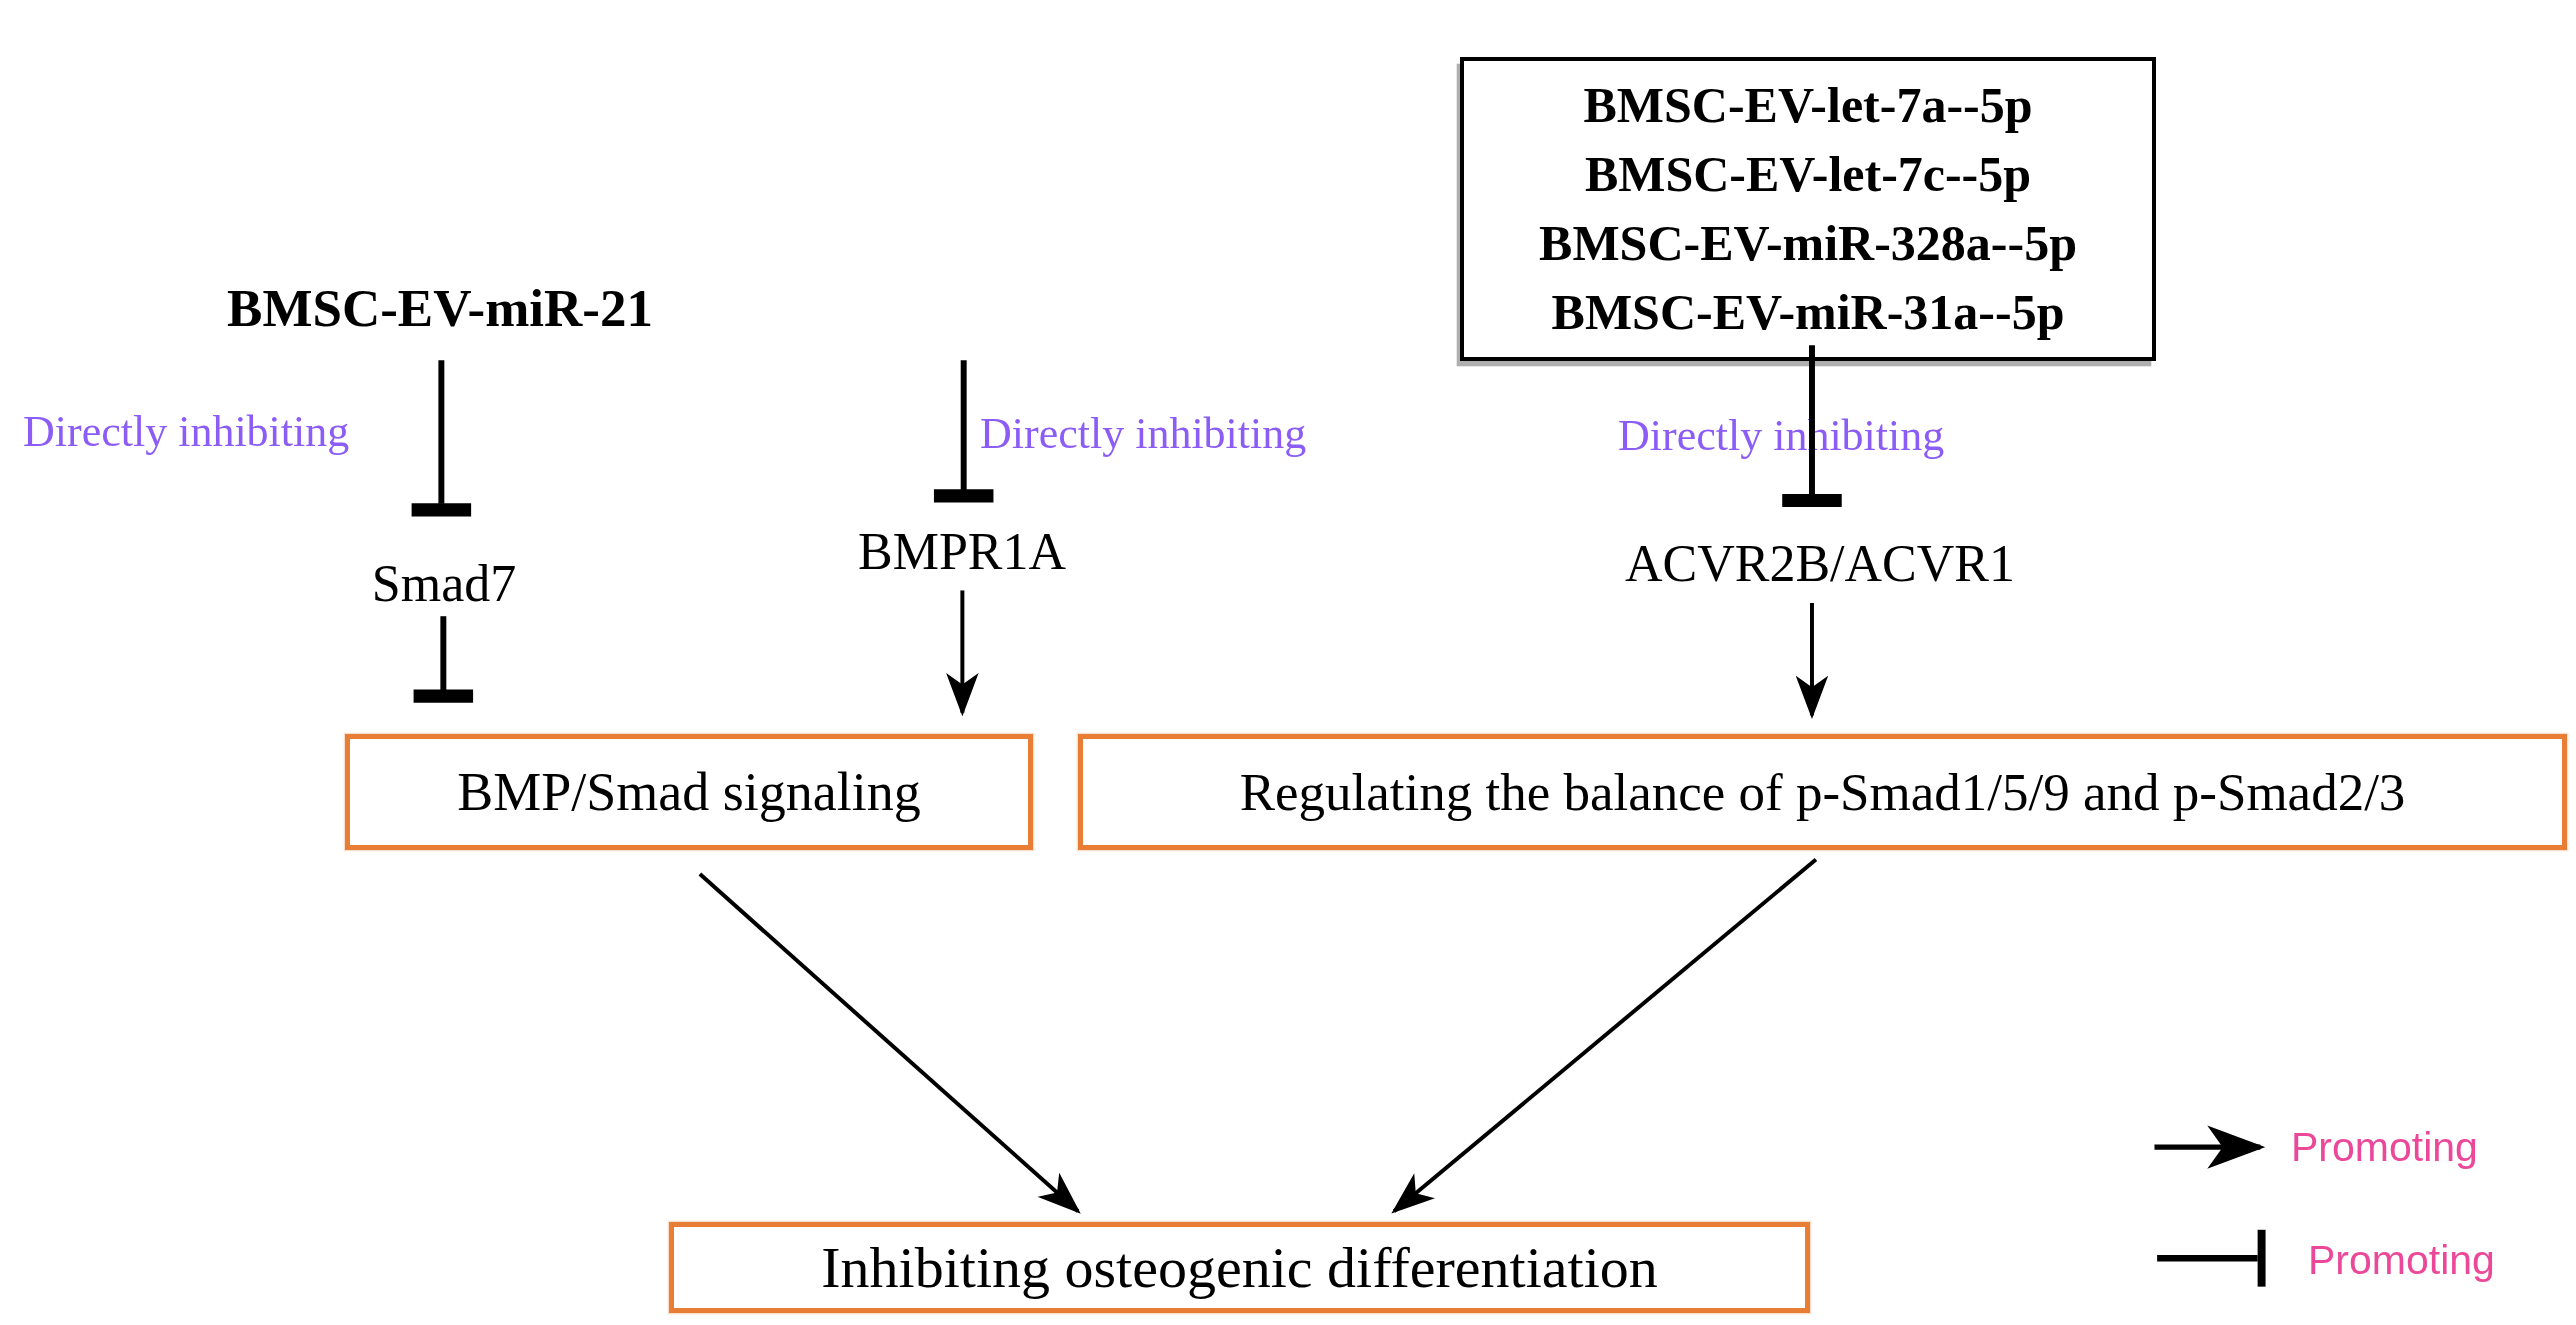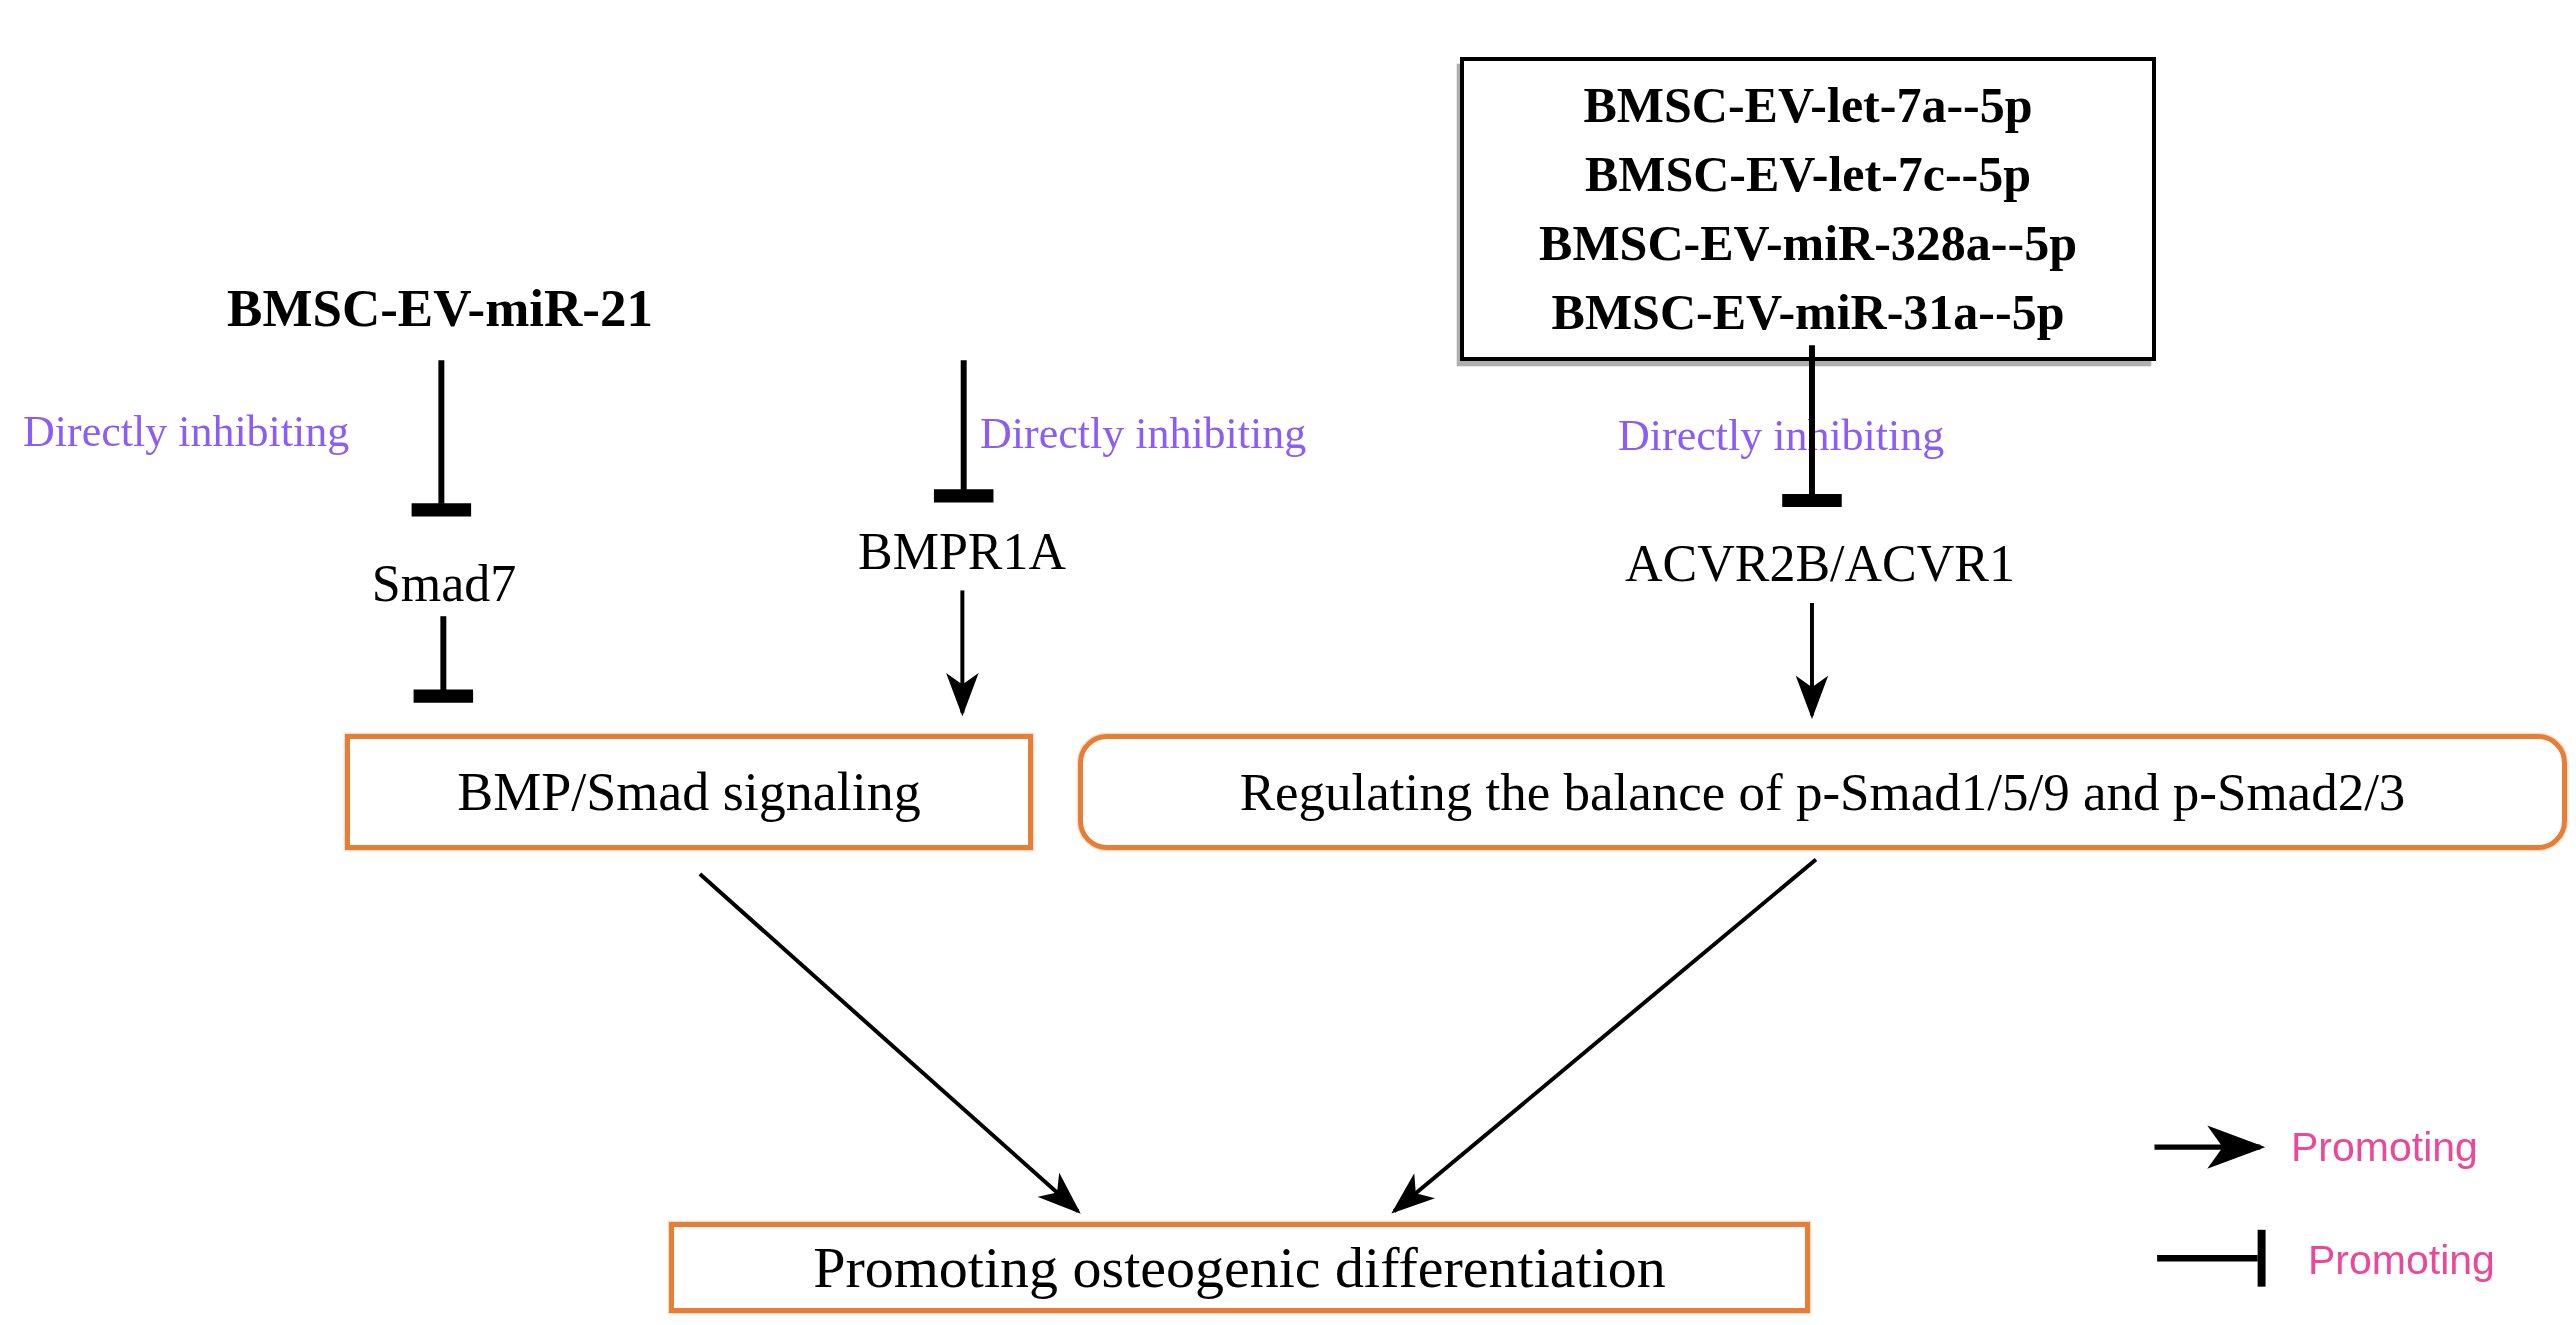--- a/index.html
+++ b/index.html
@@ -41,21 +41,21 @@
     font-weight:700;font-size:50px;line-height:69px;white-space:nowrap;
   }
   .orange-box{
     border:5.3px solid var(--accent,#E87E35);
     box-sizing:border-box;
     background:#fff;
     display:flex;justify-content:center;align-items:center;
     box-shadow:0 0 0 1.3px rgba(232,126,53,0.25);
   }
   #box-bmp-smad{left:345px;top:734px;width:688px;height:116px;}
-  #box-regulating{left:1078px;top:734px;width:1489px;height:116px;border-radius:29px;}
+  #box-regulating{left:1078px;top:734px;width:1489px;height:116px;}
   #box-outcome{left:669px;top:1222px;width:1141px;height:91px;}
   .orange-box .label{
     font-size:54px;white-space:nowrap;color:#000;
   }
   #box-outcome .label{font-size:58px;}
   #box-regulating .label{font-size:53px;}
   .legend-label{
     font-family:"Liberation Sans", sans-serif;
     font-size:41px;
     color:#ec4899;
@@ -95,21 +95,21 @@
 
   <div id="box-bmp-smad" class="abs orange-box">
     <span class="label">BMP/Smad signaling</span>
   </div>
 
   <div id="box-regulating" class="abs orange-box">
     <span class="label">Regulating the balance of p-Smad1/5/9 and p-Smad2/3</span>
   </div>
 
   <div id="box-outcome" class="abs orange-box">
-    <span class="label">Promoting osteogenic differentiation</span>
+    <span class="label">Inhibiting osteogenic differentiation</span>
   </div>
 
   <div class="abs legend-label" style="left:2291px;top:1124px;">Promoting</div>
 
   <div class="abs legend-label" style="left:2308px;top:1237px;">Promoting</div>
 
   <svg id="connectors" viewBox="0 0 3895 2004" xmlns="http://www.w3.org/2000/svg">
     <defs>
       <marker id="arrow" viewBox="0 0 12 9" refX="11" refY="4.5" markerWidth="11" markerHeight="8.2" orient="auto">
         <path d="M0,0 L12,4.5 L0,9 L3.2,4.5 Z" fill="#000"></path>

